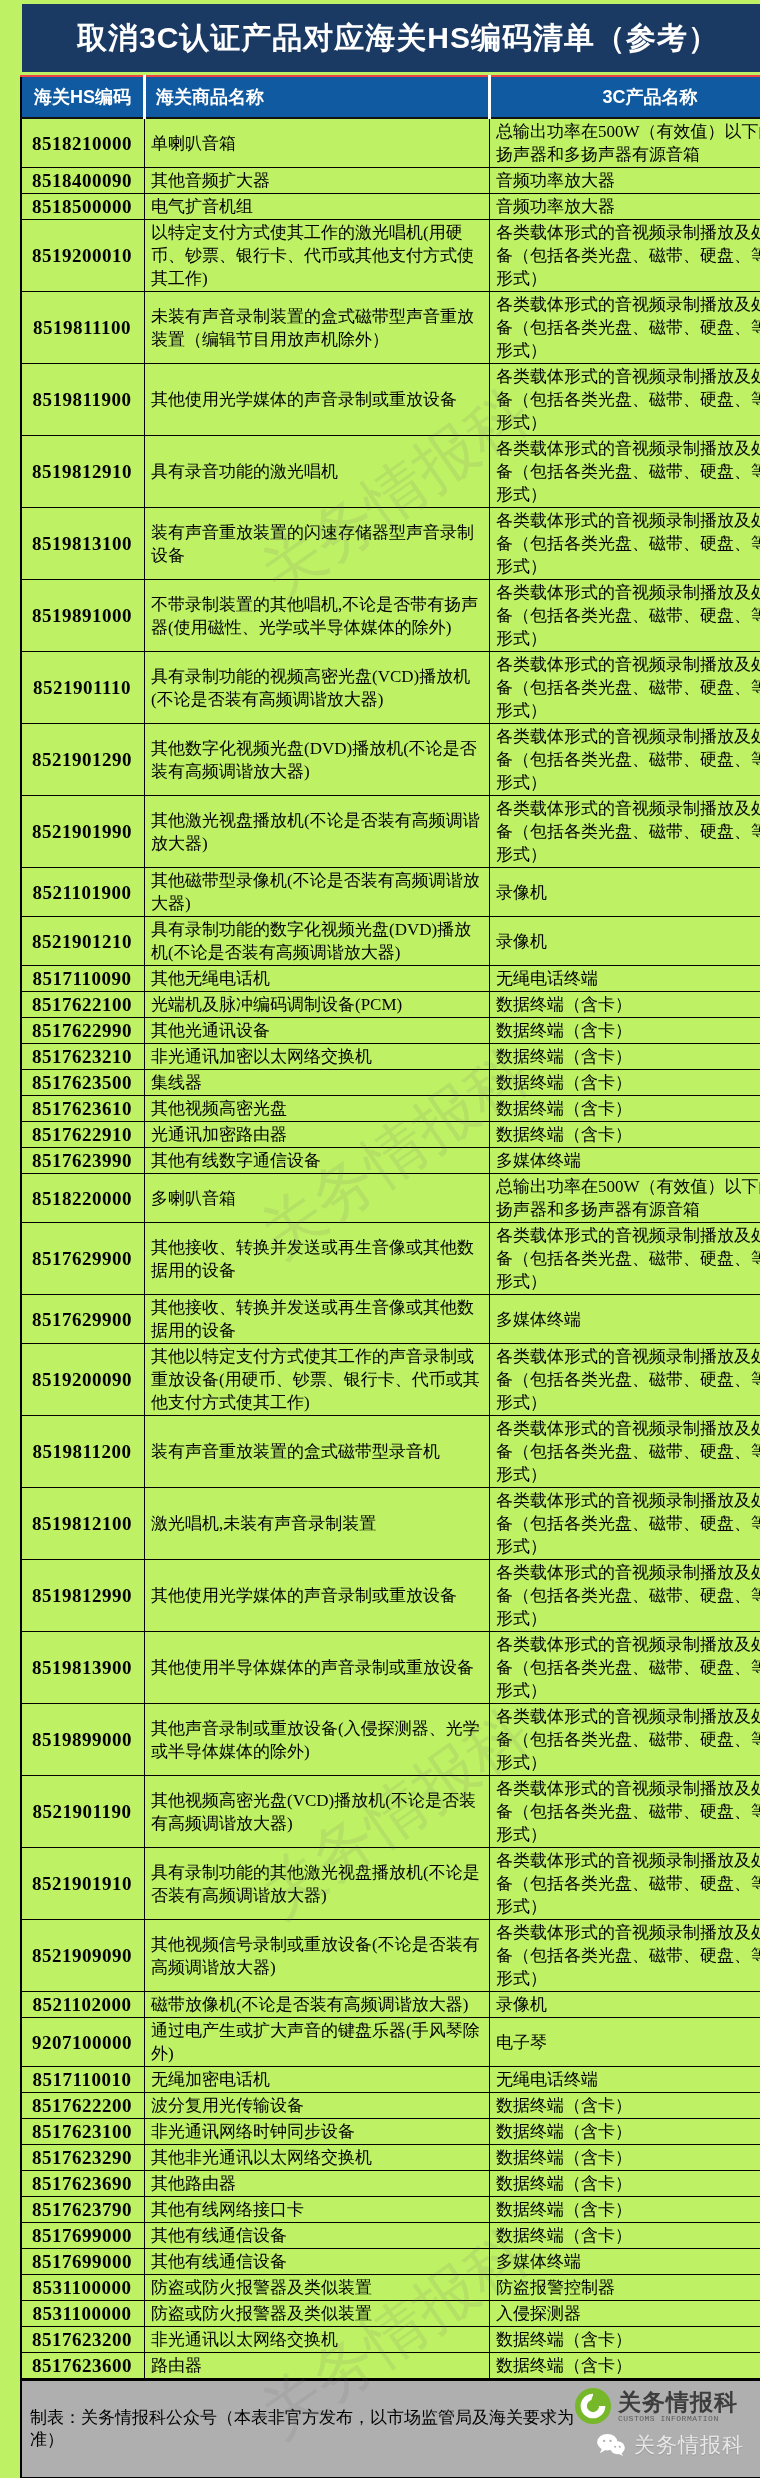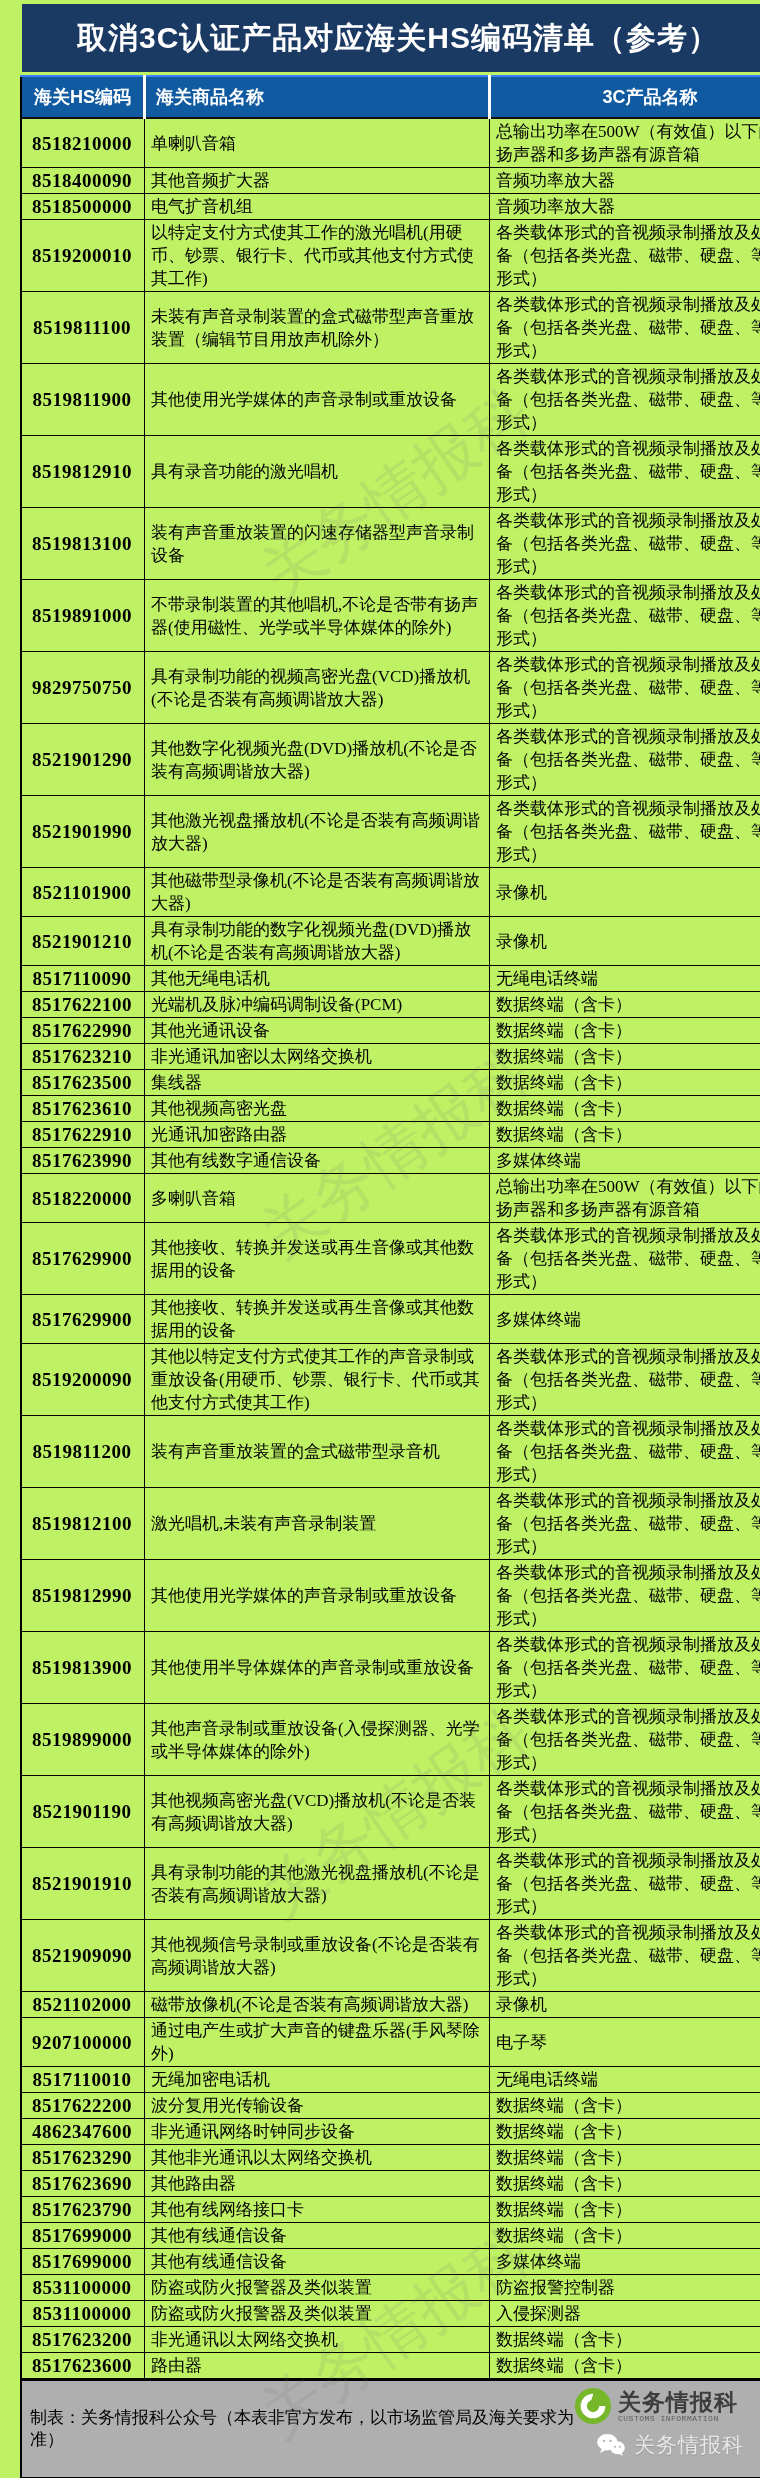--- a/index.html
+++ b/index.html
@@ -32,21 +32,21 @@
     border-collapse:collapse;
     table-layout:fixed;
   }
   table.hs th{
     background:#0F5AA0;
     color:#ffffff;
     font-family:"Liberation Sans","DejaVu Sans",sans-serif;
     font-weight:bold;
     font-size:18px;
     padding:8px 4px;
-    border-top:2px solid #3b82f6;
+    border-top:2px solid #ef4444;
     border-bottom:2px solid #111;
   }
   table.hs th.col1{width:113px;text-align:center;}
   table.hs th.col2{width:328px;text-align:left;padding-left:10px;border-left:3px solid #fff;margin-left:48px;}
   table.hs th.col3{width:310px;text-align:center;border-left:3px solid #fff;}
   table.hs td{
     border:1px solid #000;
     font-size:17px;
     line-height:23px;
     padding:1px 6px;
@@ -187,21 +187,21 @@
           <td class="code">8519813100</td>
           <td>装有声音重放装置的闪速存储器型声音录制设备</td>
           <td>各类载体形式的音视频录制播放及处理设备（包括各类光盘、磁带、硬盘、等载体形式）</td>
         </tr>
         <tr>
           <td class="code">8519891000</td>
           <td>不带录制装置的其他唱机,不论是否带有扬声器(使用磁性、光学或半导体媒体的除外)</td>
           <td>各类载体形式的音视频录制播放及处理设备（包括各类光盘、磁带、硬盘、等载体形式）</td>
         </tr>
         <tr>
-          <td class="code">9829750750</td>
+          <td class="code">8521901110</td>
           <td>具有录制功能的视频高密光盘(VCD)播放机(不论是否装有高频调谐放大器)</td>
           <td>各类载体形式的音视频录制播放及处理设备（包括各类光盘、磁带、硬盘、等载体形式）</td>
         </tr>
         <tr>
           <td class="code">8521901290</td>
           <td>其他数字化视频光盘(DVD)播放机(不论是否装有高频调谐放大器)</td>
           <td>各类载体形式的音视频录制播放及处理设备（包括各类光盘、磁带、硬盘、等载体形式）</td>
         </tr>
         <tr>
           <td class="code">8521901990</td>
@@ -332,21 +332,21 @@
           <td class="code">8517110010</td>
           <td>无绳加密电话机</td>
           <td>无绳电话终端</td>
         </tr>
         <tr>
           <td class="code">8517622200</td>
           <td>波分复用光传输设备</td>
           <td>数据终端（含卡）</td>
         </tr>
         <tr>
-          <td class="code">4862347600</td>
+          <td class="code">8517623100</td>
           <td>非光通讯网络时钟同步设备</td>
           <td>数据终端（含卡）</td>
         </tr>
         <tr>
           <td class="code">8517623290</td>
           <td>其他非光通讯以太网络交换机</td>
           <td>数据终端（含卡）</td>
         </tr>
         <tr>
           <td class="code">8517623690</td>

